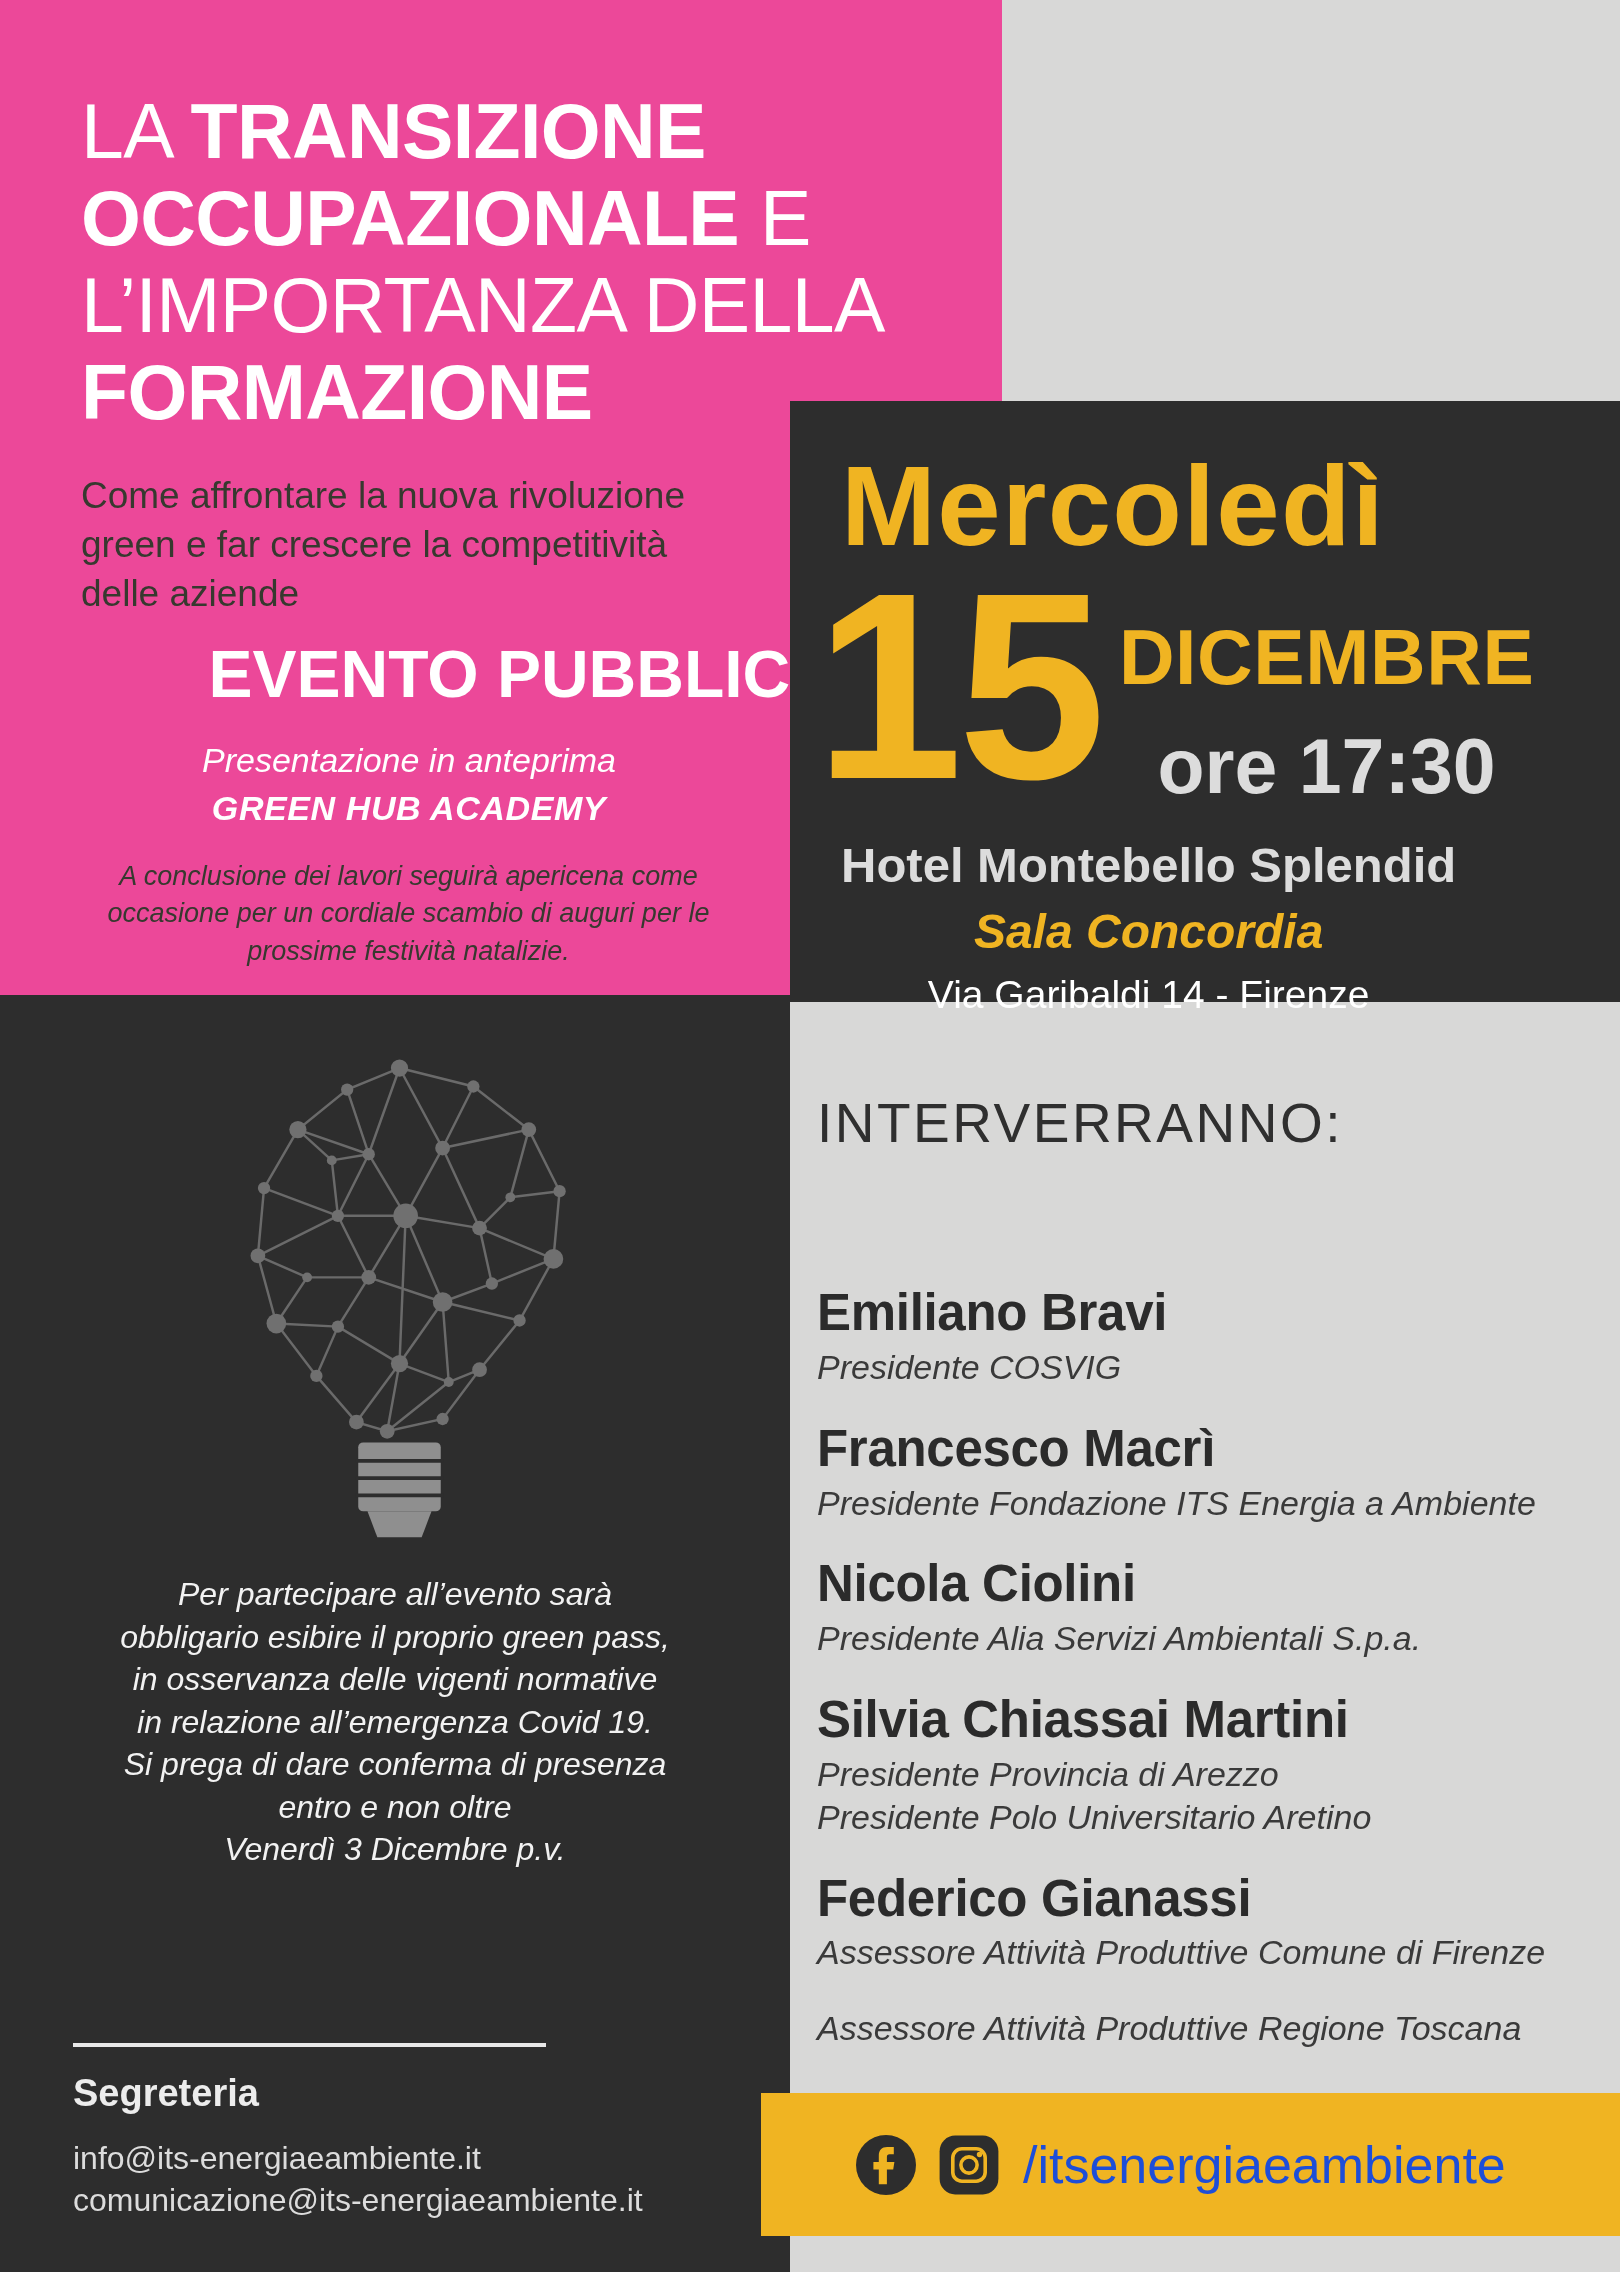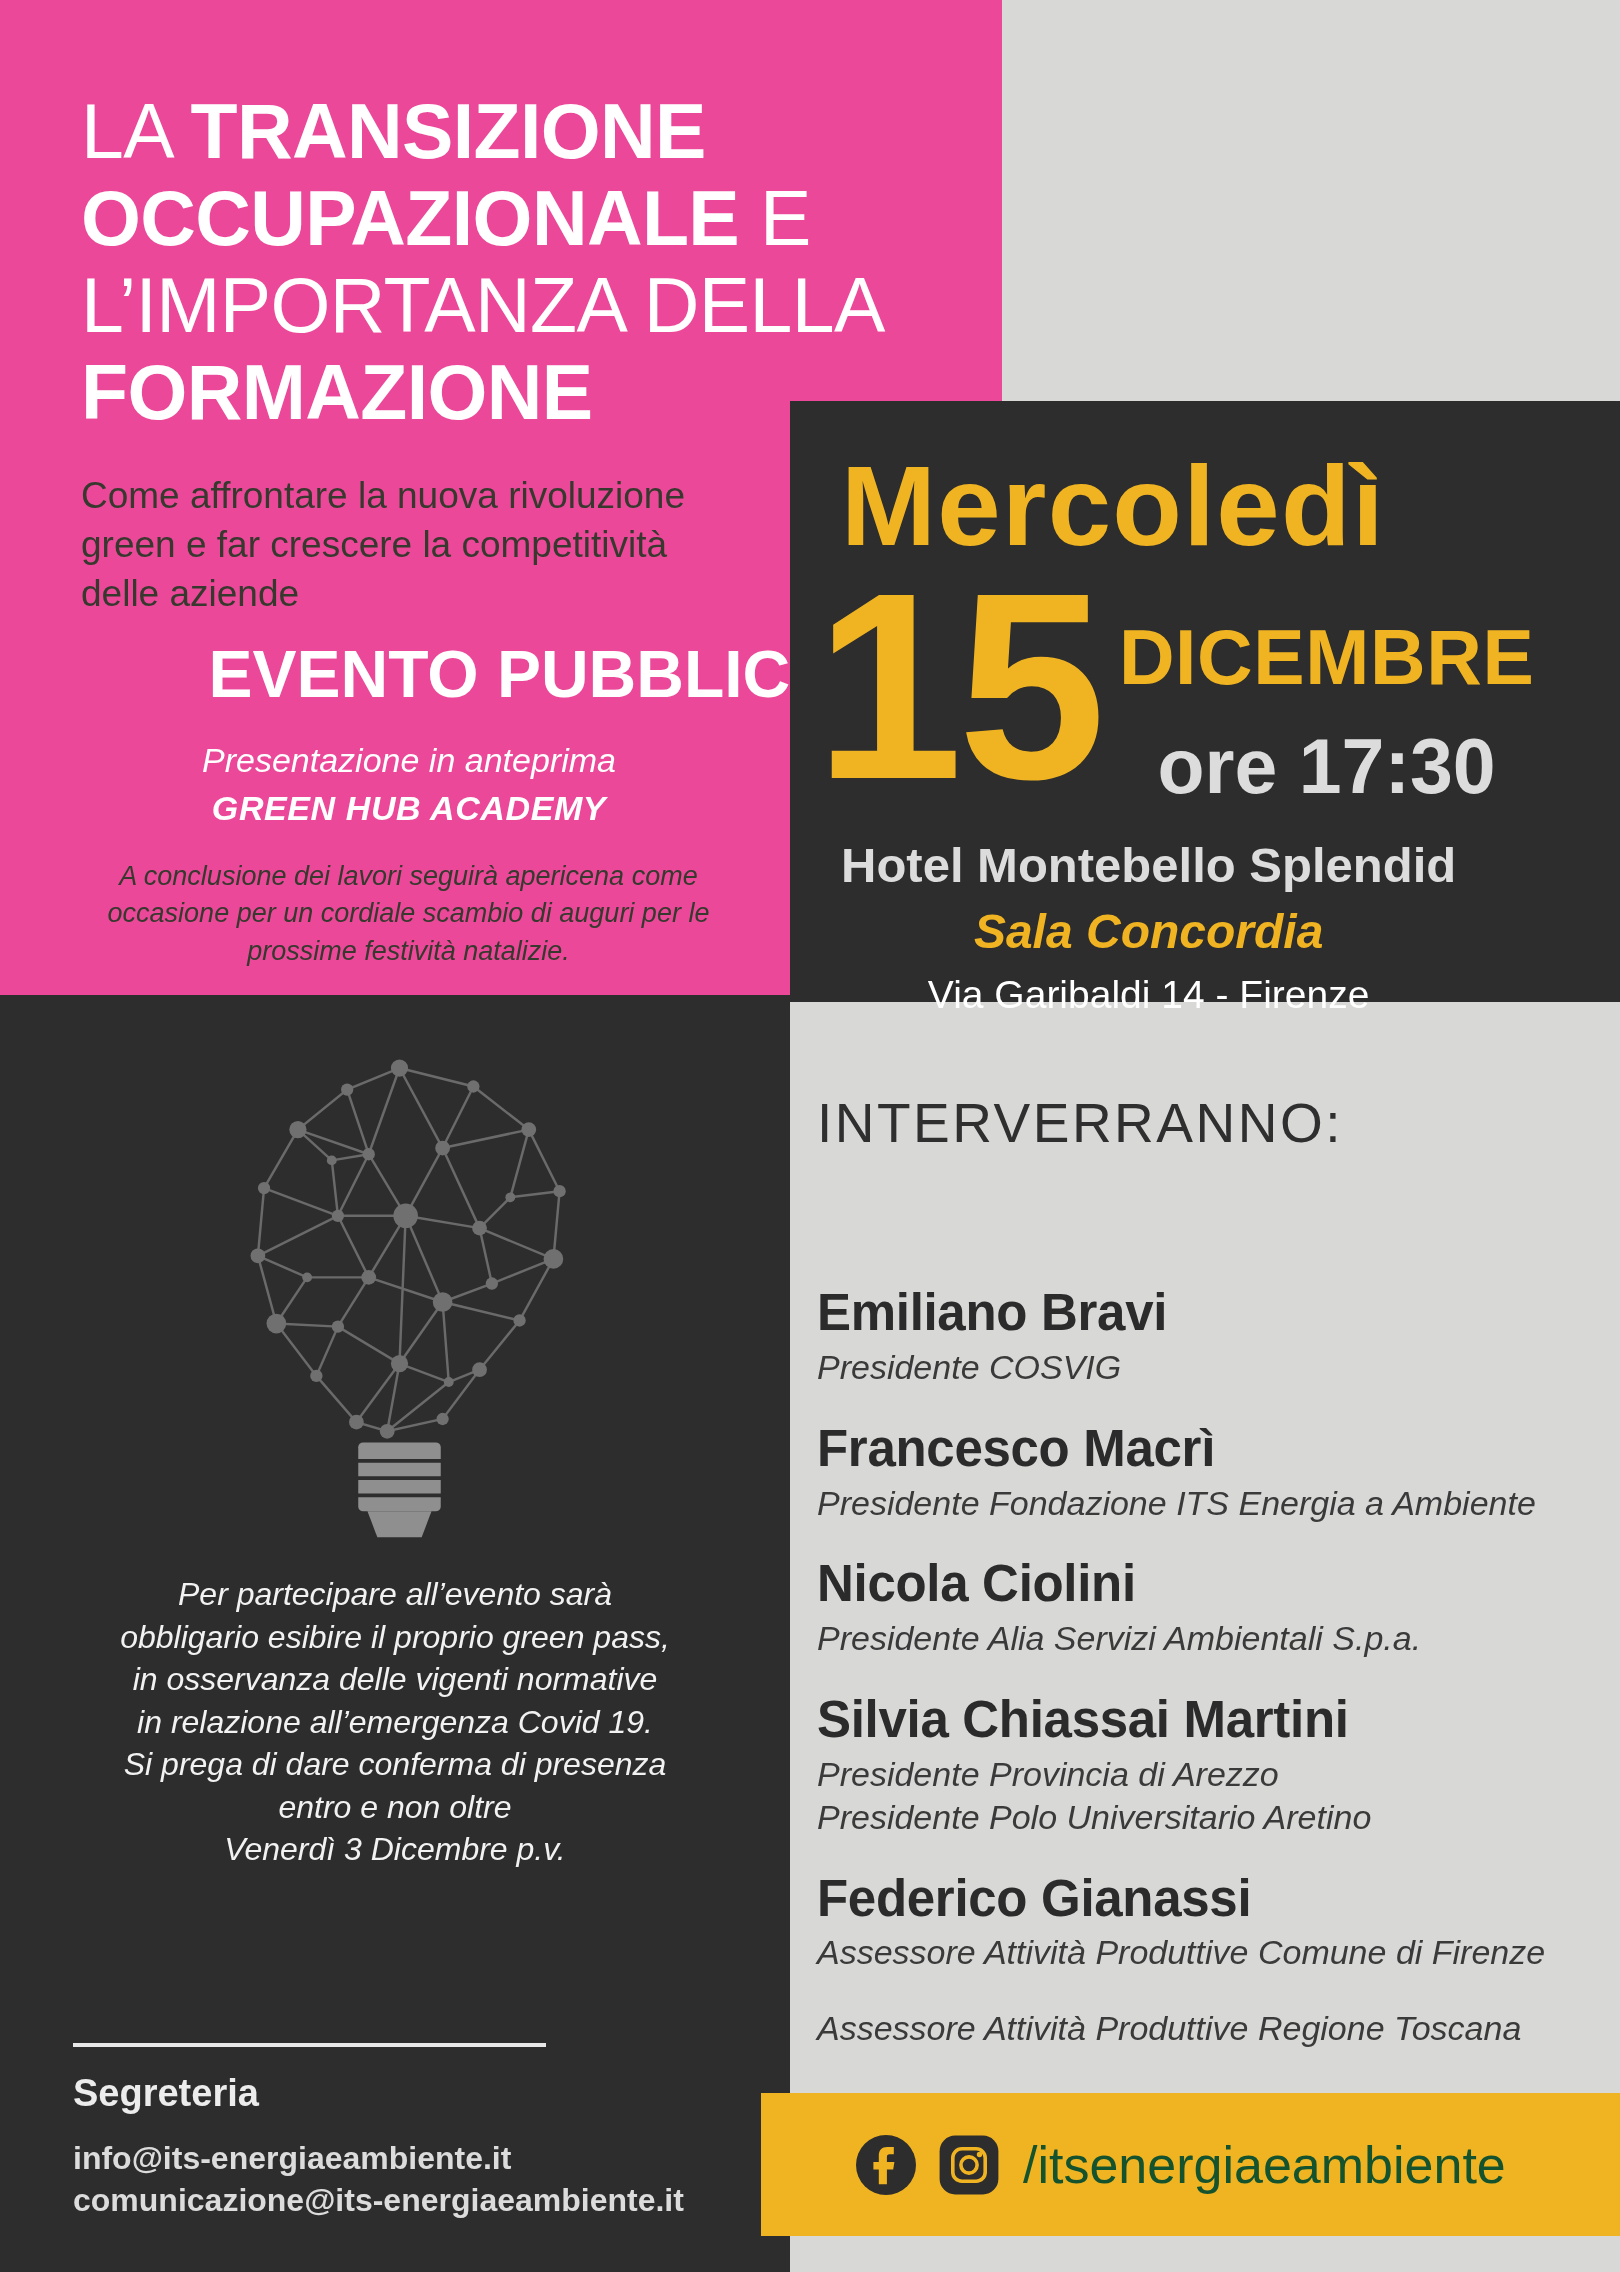--- a/index.html
+++ b/index.html
@@ -46,37 +46,37 @@
   .venue{font-size:49px;font-weight:800;color:#dcdcdc;}
   .room{font-size:48px;font-weight:800;font-style:italic;color:#f0b422;margin-top:11.4px;}
   .address{font-size:39px;font-weight:400;color:#ffffff;margin-top:14px;}
 
   
   .left-dark{left:0;top:995px;width:790px;height:1278px;background:#2d2d2d;z-index:1;}
   .covid{left:28.5px;top:578px;width:733px;text-align:center;color:#f2f2f2;
          font-style:italic;font-size:32px;line-height:1.33;}
   .seg-divider{left:73px;top:1048px;width:473px;height:3.8px;background:#e8e8e8;}
   .seg-head{left:73px;top:1077px;font-size:38px;font-weight:800;color:#ececec;}
-  .emails{left:73px;top:1142px;font-size:32px;line-height:1.32;color:#dcdcdc;font-weight:700;}
+  .emails{left:73px;top:1142px;font-size:32px;line-height:1.32;color:#dcdcdc;font-weight:400;}
 
   
   .right-gray{left:790px;top:1002px;width:831px;height:1270px;background:#d8d8d7;z-index:1;}
   .interv{left:27px;top:89px;font-size:55px;font-weight:400;letter-spacing:2.5px;color:#2f2f2f;}
   .speakers{left:27px;top:284px;width:793px;}
   .speaker{margin-bottom:33px;}
   .sp-name{font-size:51px;font-weight:800;color:#2b2b2b;line-height:1.05;letter-spacing:-0.3px;}
   .sp-role{font-size:34px;font-style:italic;color:#3a3a3a;line-height:1.26;margin-top:6.3px;}
 
   
   .social-bar{left:761px;top:2093px;width:859px;height:143px;background:#f0b422;z-index:3;
               display:flex;align-items:center;}
   .social-inner{display:flex;align-items:center;margin-left:95px;}
   .soc-icon{width:60px;height:60px;display:block;}
   .soc-icon + .soc-icon{margin-left:23px;}
-  .handle{margin-left:24px;font-size:52px;font-weight:400;color:#14532d;letter-spacing:0;}
+  .handle{margin-left:24px;font-size:52px;font-weight:400;color:#1d4ed8;letter-spacing:0;}
 </style>
 </head>
 <body>
 
 <div class="poster">
 
   <div class="abs green-panel">
     <div class="abs title">
       <div><span class="lt">LA</span> <span class="bd">TRANSIZIONE</span></div>
       <div><span class="bd">OCCUPAZIONALE</span> <span class="lt">E</span></div>

